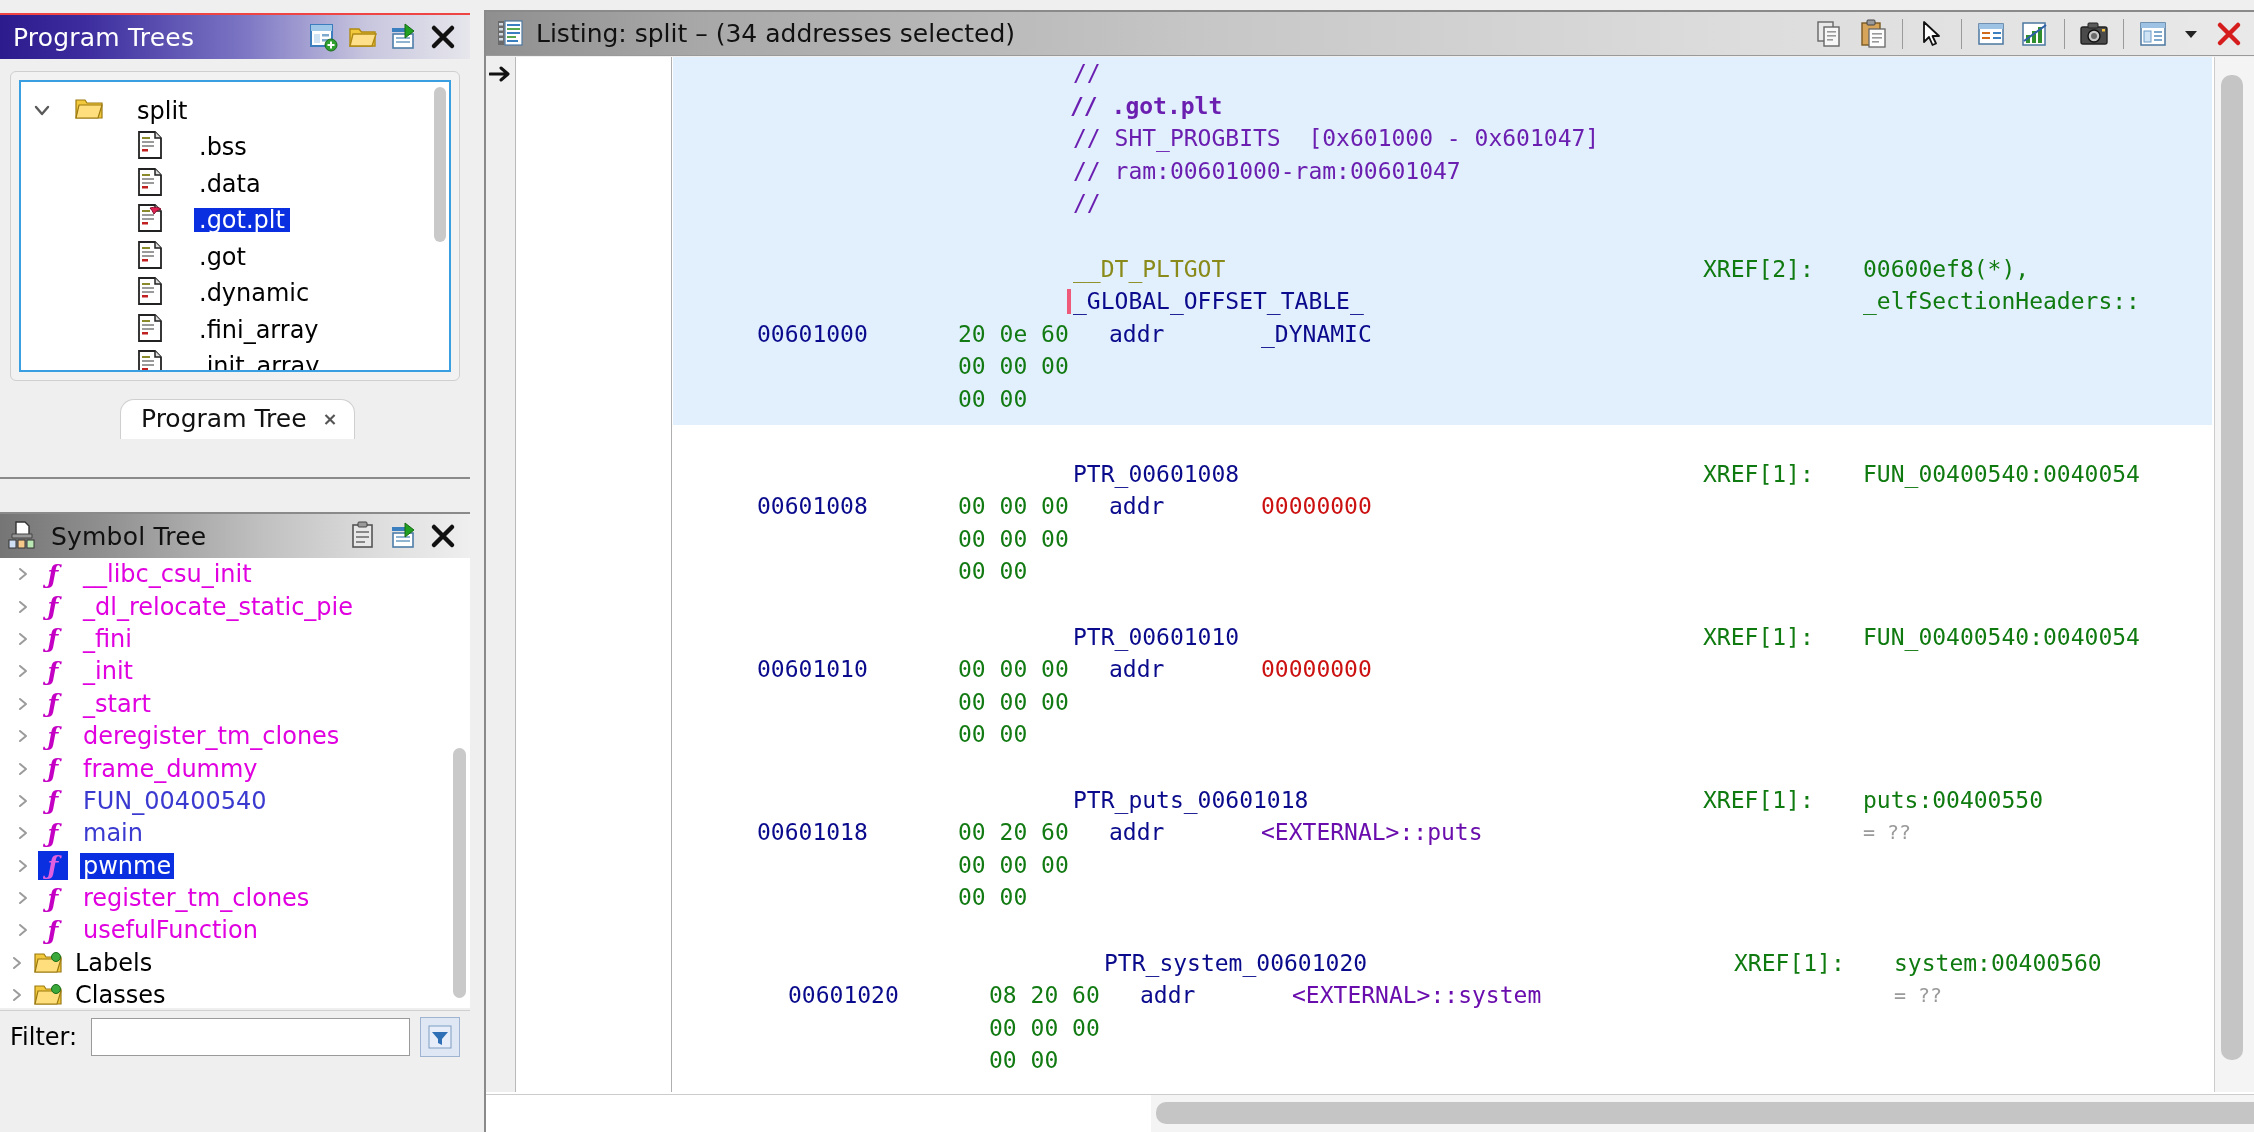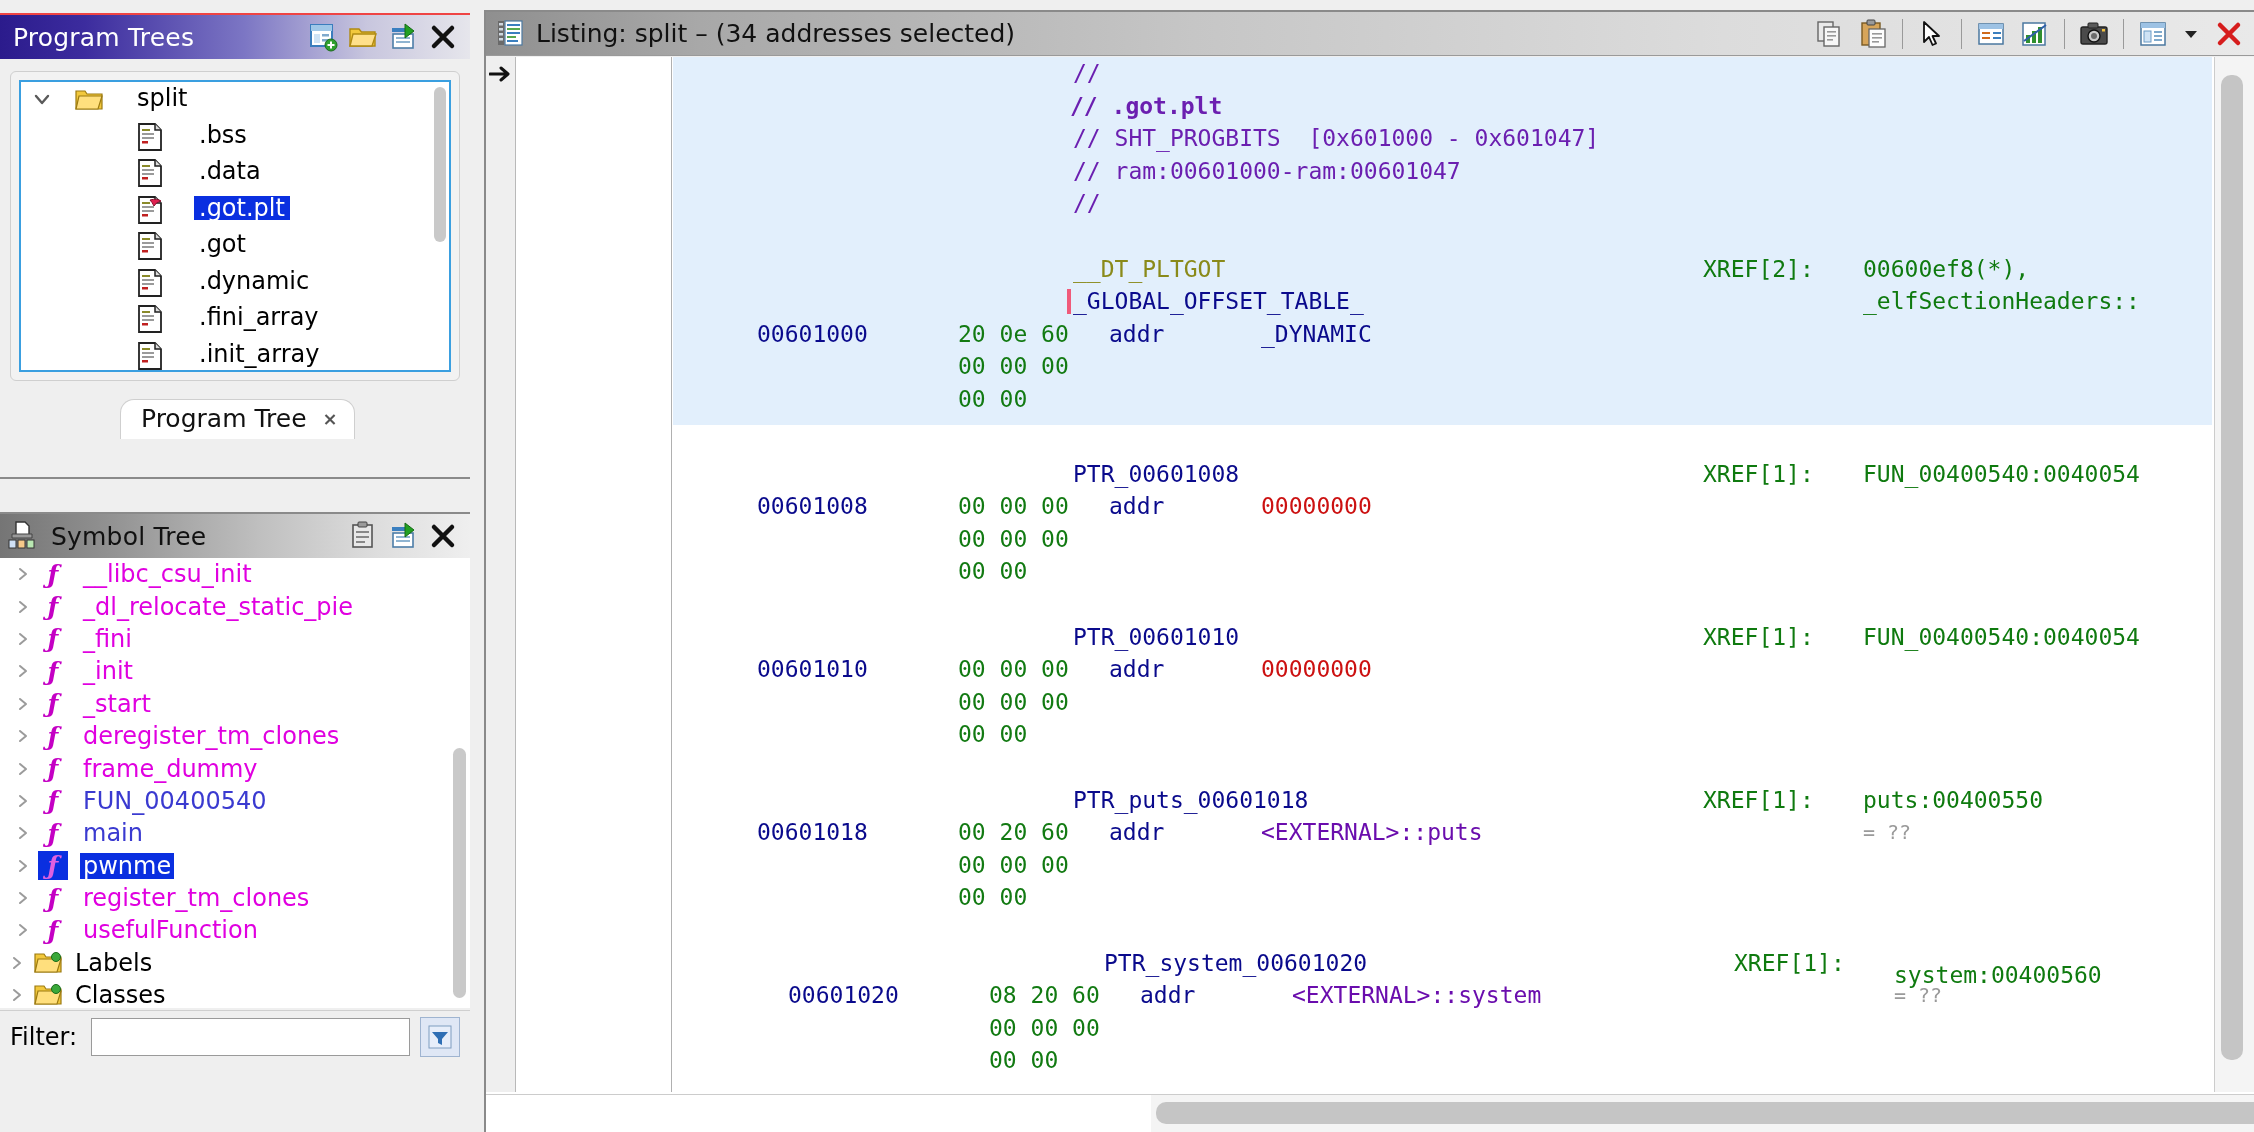--- a/index.html
+++ b/index.html
@@ -68,21 +68,21 @@
   }
   .tree-inner {
     position: relative;
     width: 100%; height: 100%;
     background: #ffffff;
     border: 2px solid #3a9fe0;
     overflow: hidden;
   }
   .tree-rows { position:absolute; left:0; top:4px; right:18px; }
   .trow {
-    display: flex; align-items: flex-start;
+    display: flex; align-items: flex-end;
     height: 36.5px;
     padding-left: 8px;
     white-space: nowrap;
     gap: 20px;
   }
   .twist {
     width: 26px; min-width:26px; height: 26px;
     display:flex; align-items:center; justify-content:center;
     color: #4a4a4a;
   }
@@ -891,21 +891,21 @@
           </div>
           <div class="cline"><span class="fld c-bytes" style="left:285px;">00 00 00</span></div>
           <div class="cline"><span class="fld c-bytes" style="left:285px;">00 00</span></div>
         </div>
 
         <div class="blk" style="height:163px;padding-left:31px;">
           <div class="cline"></div>
           <div class="cline">
             <span class="fld c-ptr" style="left:400px;">PTR_system_00601020</span>
             <span class="fld c-xref" style="left:1030px;">XREF[1]:</span>
-            <span class="fld c-xrefval" style="left:1190px;margin-top:12px;">system:00400560</span>
+            <span class="fld c-xrefval" style="left:1190px;">system:00400560</span>
           </div>
           <div class="cline">
             <span class="fld c-addr" style="left:84px;">00601020</span>
             <span class="fld c-bytes" style="left:285px;">08 20 60</span>
             <span class="fld c-mnem" style="left:436px;">addr</span>
             <span class="fld c-ext" style="left:588px;">&lt;EXTERNAL&gt;::system</span>
             <span class="fld c-eq" style="left:1190px;font-size:20px;">= ??</span>
           </div>
           <div class="cline"><span class="fld c-bytes" style="left:285px;">00 00 00</span></div>
           <div class="cline"><span class="fld c-bytes" style="left:285px;">00 00</span></div>

